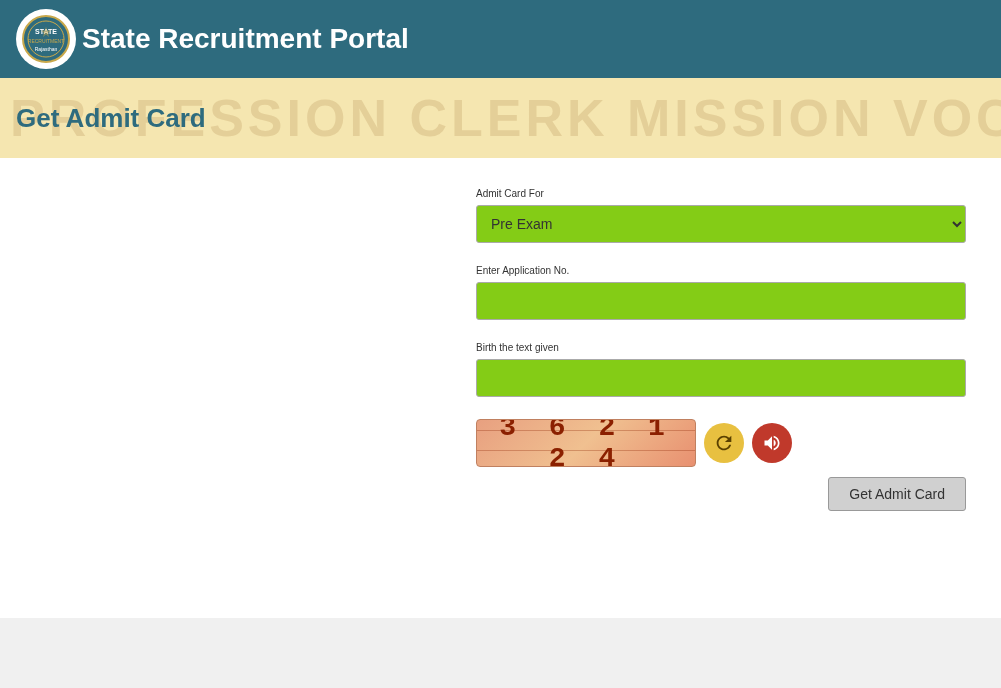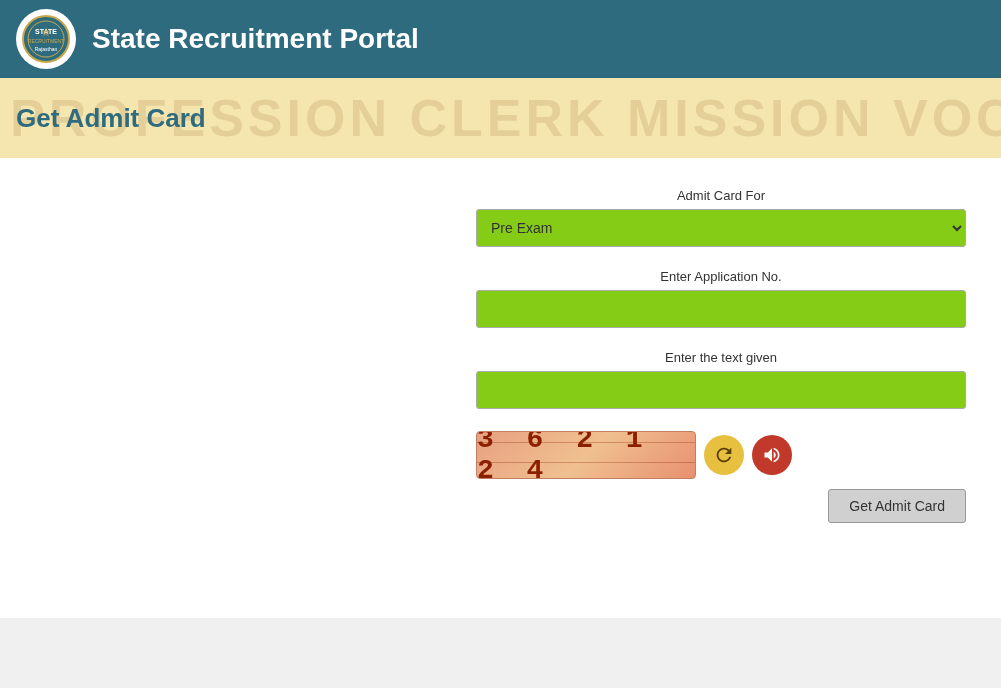--- a/index.html
+++ b/index.html
@@ -25,21 +25,21 @@
       flex-shrink: 0;
     }
     .header-logo svg {
       width: 50px;
       height: 50px;
     }
     .header-title {
       color: #fff;
       font-size: 28px;
       font-weight: bold;
-      margin-left: 16px;
+      margin-left: 6px;
       font-family: Arial, sans-serif;
     }
 
     
     .banner {
       background: #f5e6b0;
       padding: 20px 16px;
       position: relative;
       overflow: hidden;
       height: 80px;
@@ -81,25 +81,24 @@
     .form-container {
       margin-left: 460px;
       width: 490px;
     }
 
     .form-group {
       margin-bottom: 22px;
     }
     .form-label {
       display: block;
-      font-size: 13px;
+      font-size: 10px;
       color: #333;
       margin-bottom: 6px;
       font-weight: normal;
-      text-align: center;
     }
     .form-control {
       width: 100%;
       padding: 8px 10px;
       border: 1px solid #aaa;
       border-radius: 3px;
       font-size: 14px;
       color: #333;
       background: #84cc16;
       height: 38px;
@@ -141,20 +140,21 @@
       width: 16px;
       height: 16px;
       fill: #fff;
     }
 
     
     .captcha-row {
       display: flex;
       align-items: center;
       gap: 8px;
+      text-align: center;
     }
     .captcha-img {
       width: 220px;
       height: 48px;
       background: linear-gradient(135deg, #e8a080 0%, #f0c090 50%, #e89070 100%);
       border: 1px solid #c08060;
       border-radius: 4px;
       display: flex;
       align-items: center;
       justify-content: center;
@@ -257,21 +257,21 @@
       </select>
     </div>
 
     <div class="form-group">
       <label class="form-label">Enter Application No.</label>
       <input class="form-control" type="text" placeholder="" style="">
     </div>
 
 
     <div class="form-group">
-      <label class="form-label">Enter the text given</label>
+      <label class="form-label">Birth the text given</label>
       <input class="form-control" type="text" placeholder="" style="">
     </div>
 
     <div class="captcha-row">
       <div class="captcha-img">3 6  2 1  2 4</div>
       <button class="captcha-refresh" title="Refresh Captcha">
         <svg viewBox="0 0 24 24" width="22" height="22" xmlns="http://www.w3.org/2000/svg">
           <path d="M17.65 6.35A7.958 7.958 0 0012 4c-4.42 0-7.99 3.58-7.99 8s3.57 8 7.99 8c3.73 0 6.84-2.55 7.73-6h-2.08c-.82 2.33-3.04 4-5.65 4-3.31 0-6-2.69-6-6s2.69-6 6-6c1.66 0 3.14.69 4.22 1.78L13 11h7V4l-2.35 2.35z" fill="#5a4000"></path>
         </svg>
       </button>

